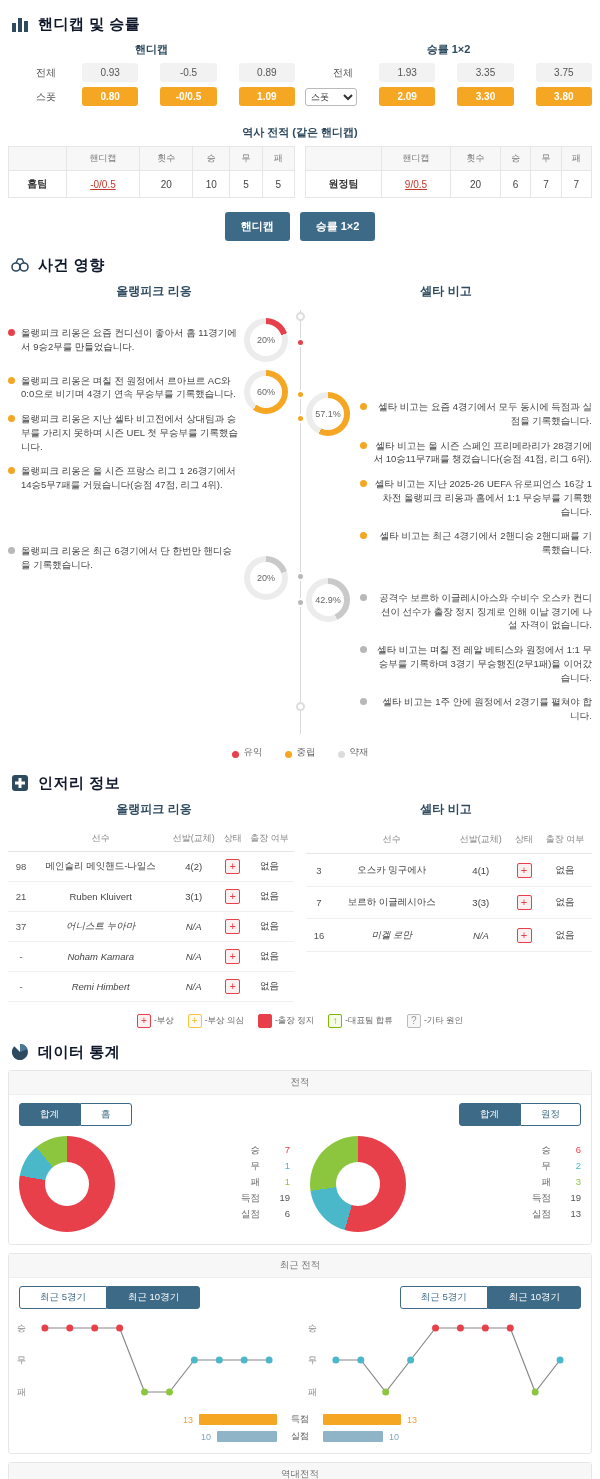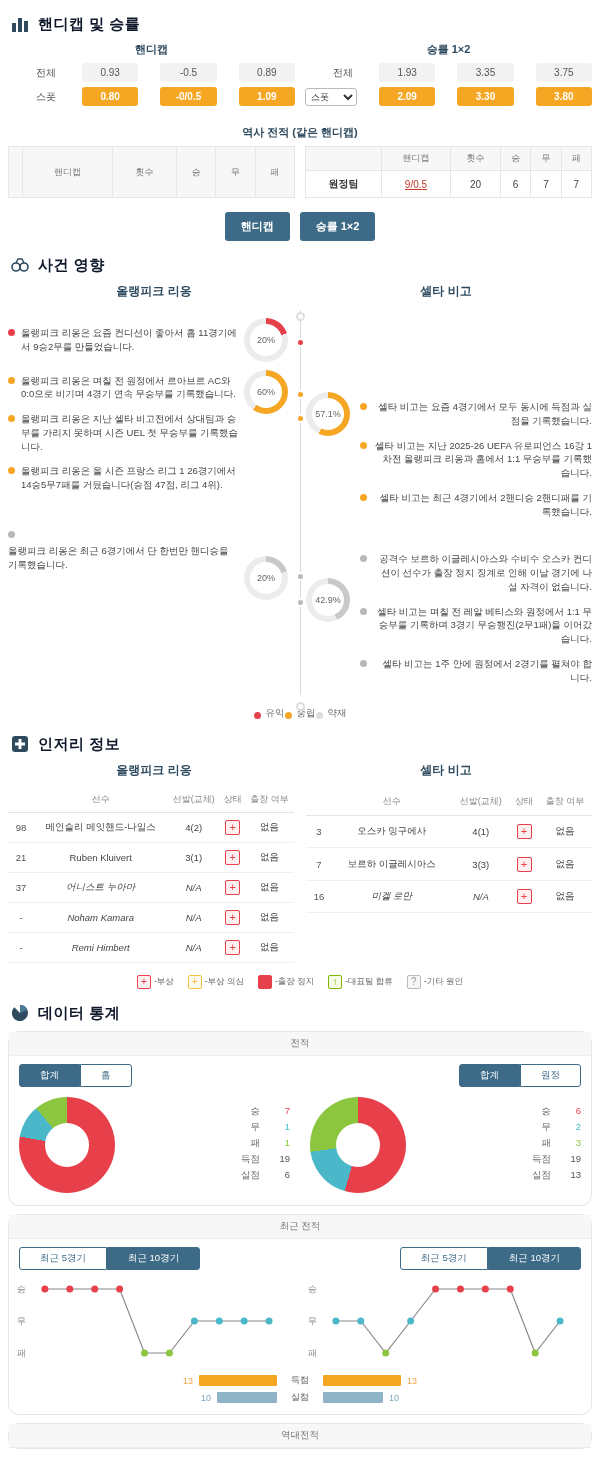--- a/index.html
+++ b/index.html
@@ -115,21 +115,21 @@
   }
   .node {
     position: absolute; width: 9px; height: 9px; border-radius: 50%;
     left: 50%; margin-left: -4.5px; border: 2px solid #fff;
   }
   .node.red { background: #e8404a; }
   .node.orange { background: #f5a623; }
   .node.gray { background: #b8b8b8; }
   .node.hollow { background: #fff; border: 2px solid #ddd; }
 
-  .legend { display: flex; justify-content: center; margin-top: 12px; font-size: 9.5px; color: #666; }
+  .legend { display: flex; justify-content: center; gap: 22px; margin-top: 12px; font-size: 9.5px; color: #666; }
   .legend .li { display: flex; align-items: center; gap: 5px; }
 
   
   .inj-heads { display: flex; margin-top: 4px; }
   .inj-heads > div { flex: 1; text-align: center; font-weight: bold; font-size: 12px; color: #2d4a5e; }
   .inj-wrap { display: flex; gap: 12px; margin-top: 8px; }
   .inj-tbl { flex: 1; border-collapse: collapse; font-size: 9.5px; width: 100%; }
   .inj-tbl th {
     color: #888; font-weight: normal; padding: 6px 2px;
     border-bottom: 1px solid #e6e6e6; font-size: 9px; text-align: center;
@@ -146,21 +146,21 @@
   .inj-legend { display: flex; justify-content: center; gap: 14px; margin-top: 12px; font-size: 8.5px; color: #666; align-items: center; }
   .inj-legend .li { display: flex; align-items: center; gap: 3px; }
   .key { display: inline-block; width: 14px; height: 14px; border-radius: 2px; border: 1px solid #ccc; }
   .key.red { border-color: #e8404a; color: #e8404a; background: #fdf0f1; text-align: center; line-height: 12px; font-size: 10px; }
   .key.yel { border-color: #f5c242; color: #f5c242; background: #fffaf0; text-align: center; line-height: 12px; font-size: 10px; }
   .key.solidred { background: #e8404a; border-color: #e8404a; }
   .key.green { border-color: #7fb800; color: #7fb800; background: #f6fbe8; text-align: center; line-height: 12px; font-size: 10px; }
   .key.gray { border-color: #bbb; color: #999; background: #f7f7f7; text-align: center; line-height: 12px; font-size: 10px; }
 
   
-  .panel { border: 1px solid #e6e6e6; border-radius: 11px; margin-top: 8px; background: #fff; }
+  .panel { border: 1px solid #e6e6e6; border-radius: 3px; margin-top: 8px; background: #fff; }
   .panel-head {
     background: #f7f7f7; text-align: center; font-size: 9.5px; color: #777;
     padding: 5px 0; border-bottom: 1px solid #eee;
   }
   .tg-row { display: flex; }
   .tg-half { flex: 1; padding: 8px 10px 12px 10px; }
   .tg-btns { display: flex; justify-content: center; gap: 0; }
   .tg-btns.left { justify-content: flex-start; }
   .tg-btns.right { justify-content: flex-end; }
   .tg {
@@ -254,20 +254,28 @@
     <table class="hist-tbl">
       <tbody>
           <tr>
         <th></th>
         <th>핸디캡</th>
         <th>횟수</th>
         <th>승</th>
         <th>무</th>
         <th>패</th>
       </tr>
+      <tr>
+        <td class="team">홈팀</td>
+        <td class="hcap">-0/0.5</td>
+        <td>20</td>
+        <td>10</td>
+        <td>5</td>
+        <td>5</td>
+      </tr>
     </tbody>
       </table>
 
     <table class="hist-tbl">
       <tbody>
           <tr>
         <th></th>
         <th>핸디캡</th>
         <th>횟수</th>
         <th>승</th>
@@ -320,21 +328,21 @@
           <span class="ei-text l">올랭피크 리옹은 며칠 전 원정에서 르아브르 AC와 0:0으로 비기며 4경기 연속 무승부를 기록했습니다.</span>
         </li>
         <li class="ei-item">
           <span class="dot orange"></span>
           <span class="ei-text l">올랭피크 리옹은 지난 셀타 비고전에서 상대팀과 승부를 가리지 못하며 시즌 UEL 첫 무승부를 기록했습니다.</span>
         </li>
         <li class="ei-item">
           <span class="dot orange"></span>
           <span class="ei-text l">올랭피크 리옹은 올 시즌 프랑스 리그 1 26경기에서 14승5무7패를 거뒀습니다(승점 47점, 리그 4위).</span>
         </li>
-        <li class="ei-item" style="margin-top:36px;flex-direction:column;">
+        <li class="ei-item" style="margin-top:52px;">
           <span class="dot gray"></span>
           <span class="ei-text l">올랭피크 리옹은 최근 6경기에서 단 한번만 핸디승을 기록했습니다.</span>
         </li>
       </ul>
     </div>
 
     <div class="ei-mid">
       <div class="ei-line"></div>
 
       <div class="node hollow" style="top:2px;"></div>
@@ -361,20 +369,24 @@
       <div class="gauge" style="left:66px; top:268px; background:conic-gradient(#c9c9c9 0 42.9%, #ececec 42.9% 100%); border-radius:50%;">
         <div class="inner">42.9%</div>
       </div>
     </div>
 
     <div class="ei-side">
       <ul class="ei-list">
         <li class="ei-item" style="margin-top:90px;">
           <span class="dot orange"></span>
           <span class="ei-text r">셀타 비고는 요즘 4경기에서 모두 동시에 득점과 실점을 기록했습니다.</span>
+        </li>
+        <li class="ei-item">
+          <span class="dot orange"></span>
+          <span class="ei-text r">셀타 비고는 올 시즌 스페인 프리메라리가 28경기에서 10승11무7패를 챙겼습니다(승점 41점, 리그 6위).</span>
         </li>
         <li class="ei-item">
           <span class="dot orange"></span>
           <span class="ei-text r">셀타 비고는 지난 2025-26 UEFA 유로피언스 16강 1차전 올랭피크 리옹과 홈에서 1:1 무승부를 기록했습니다.</span>
         </li>
         <li class="ei-item">
           <span class="dot orange"></span>
           <span class="ei-text r">셀타 비고는 최근 4경기에서 2핸디승 2핸디패를 기록했습니다.</span>
         </li>
         <li class="ei-item" style="margin-top:34px;">

